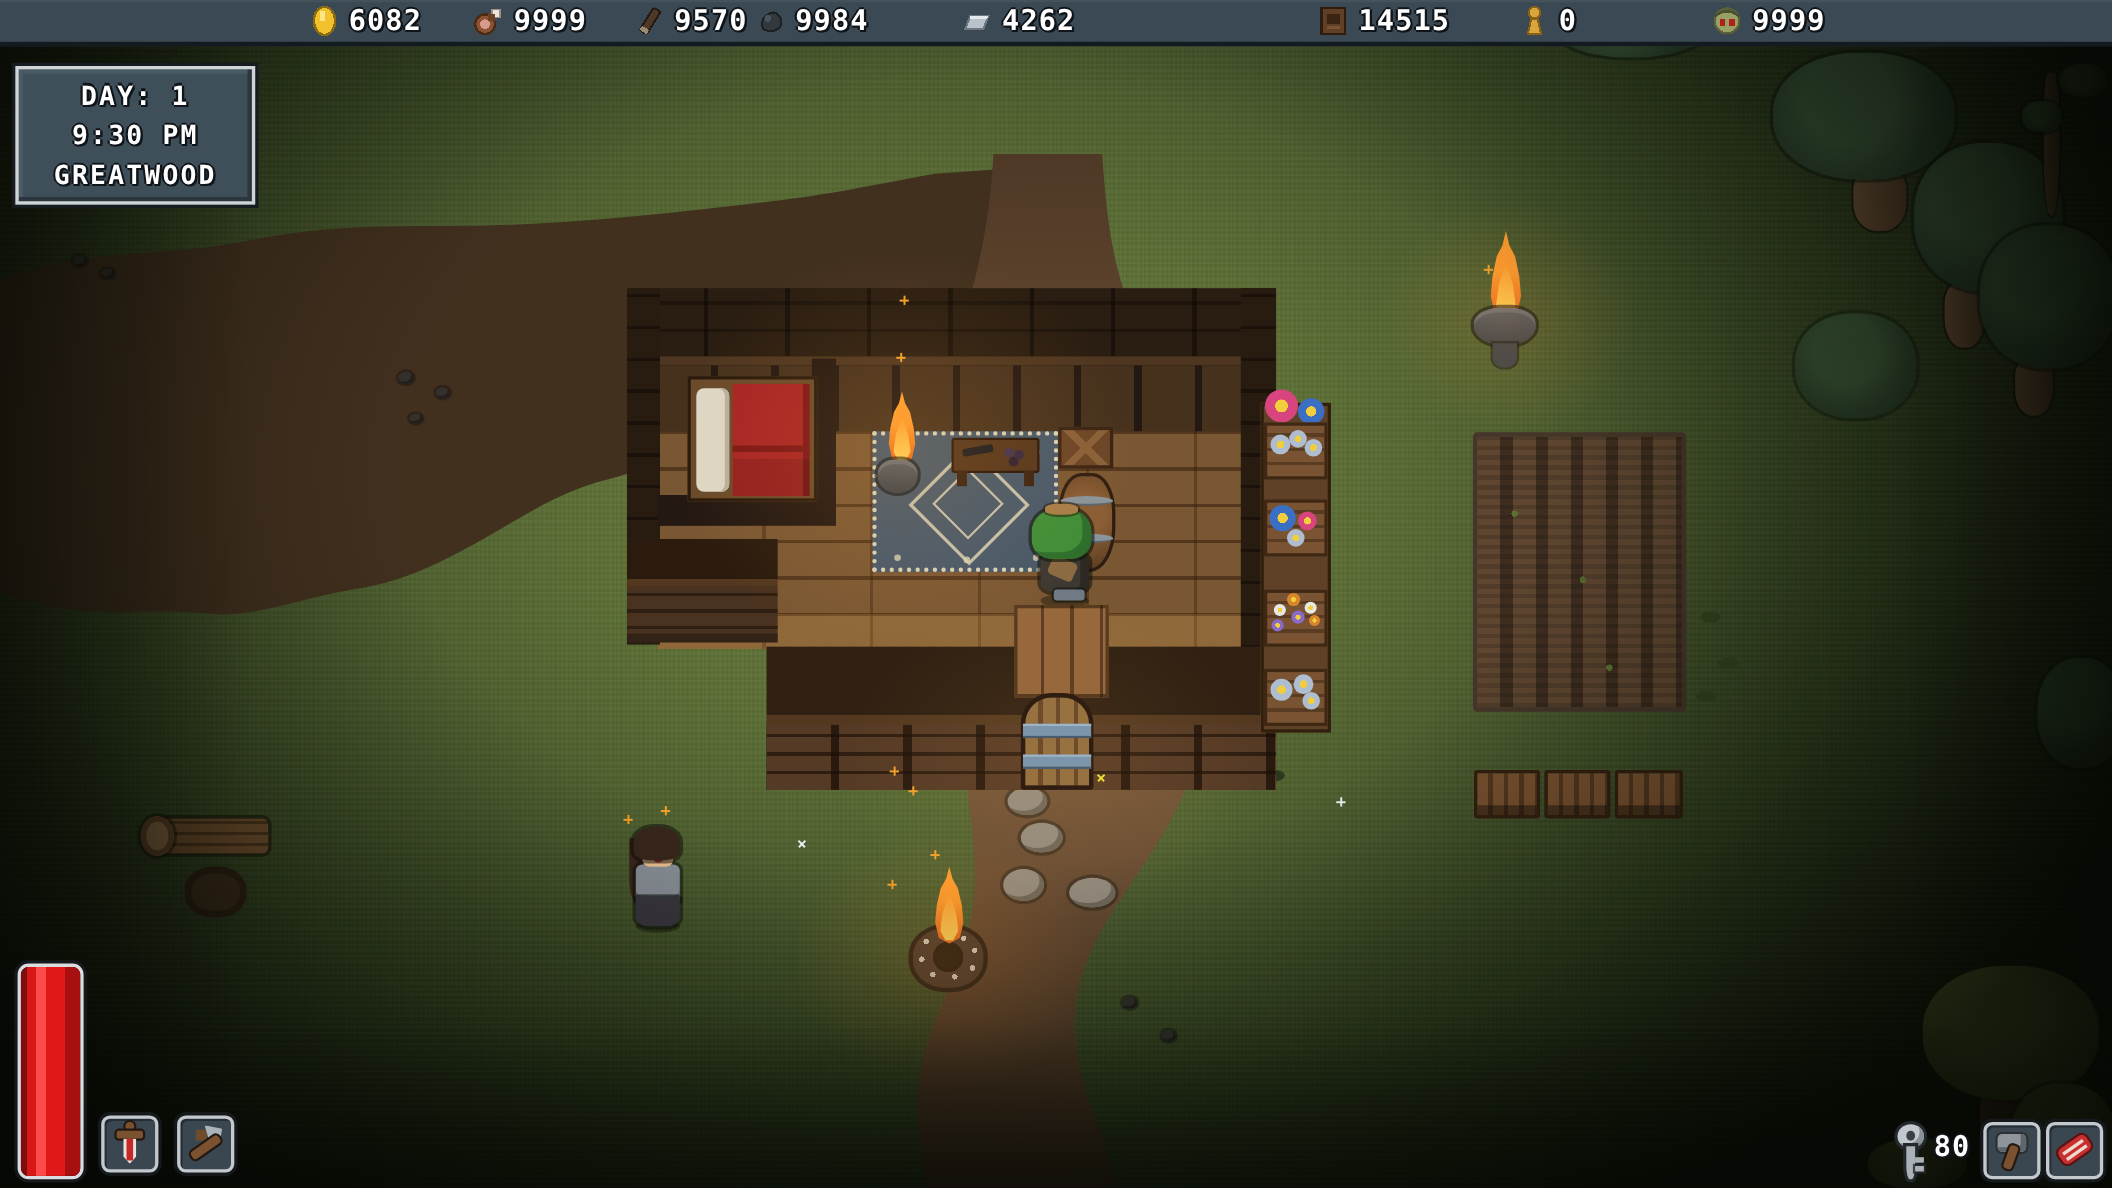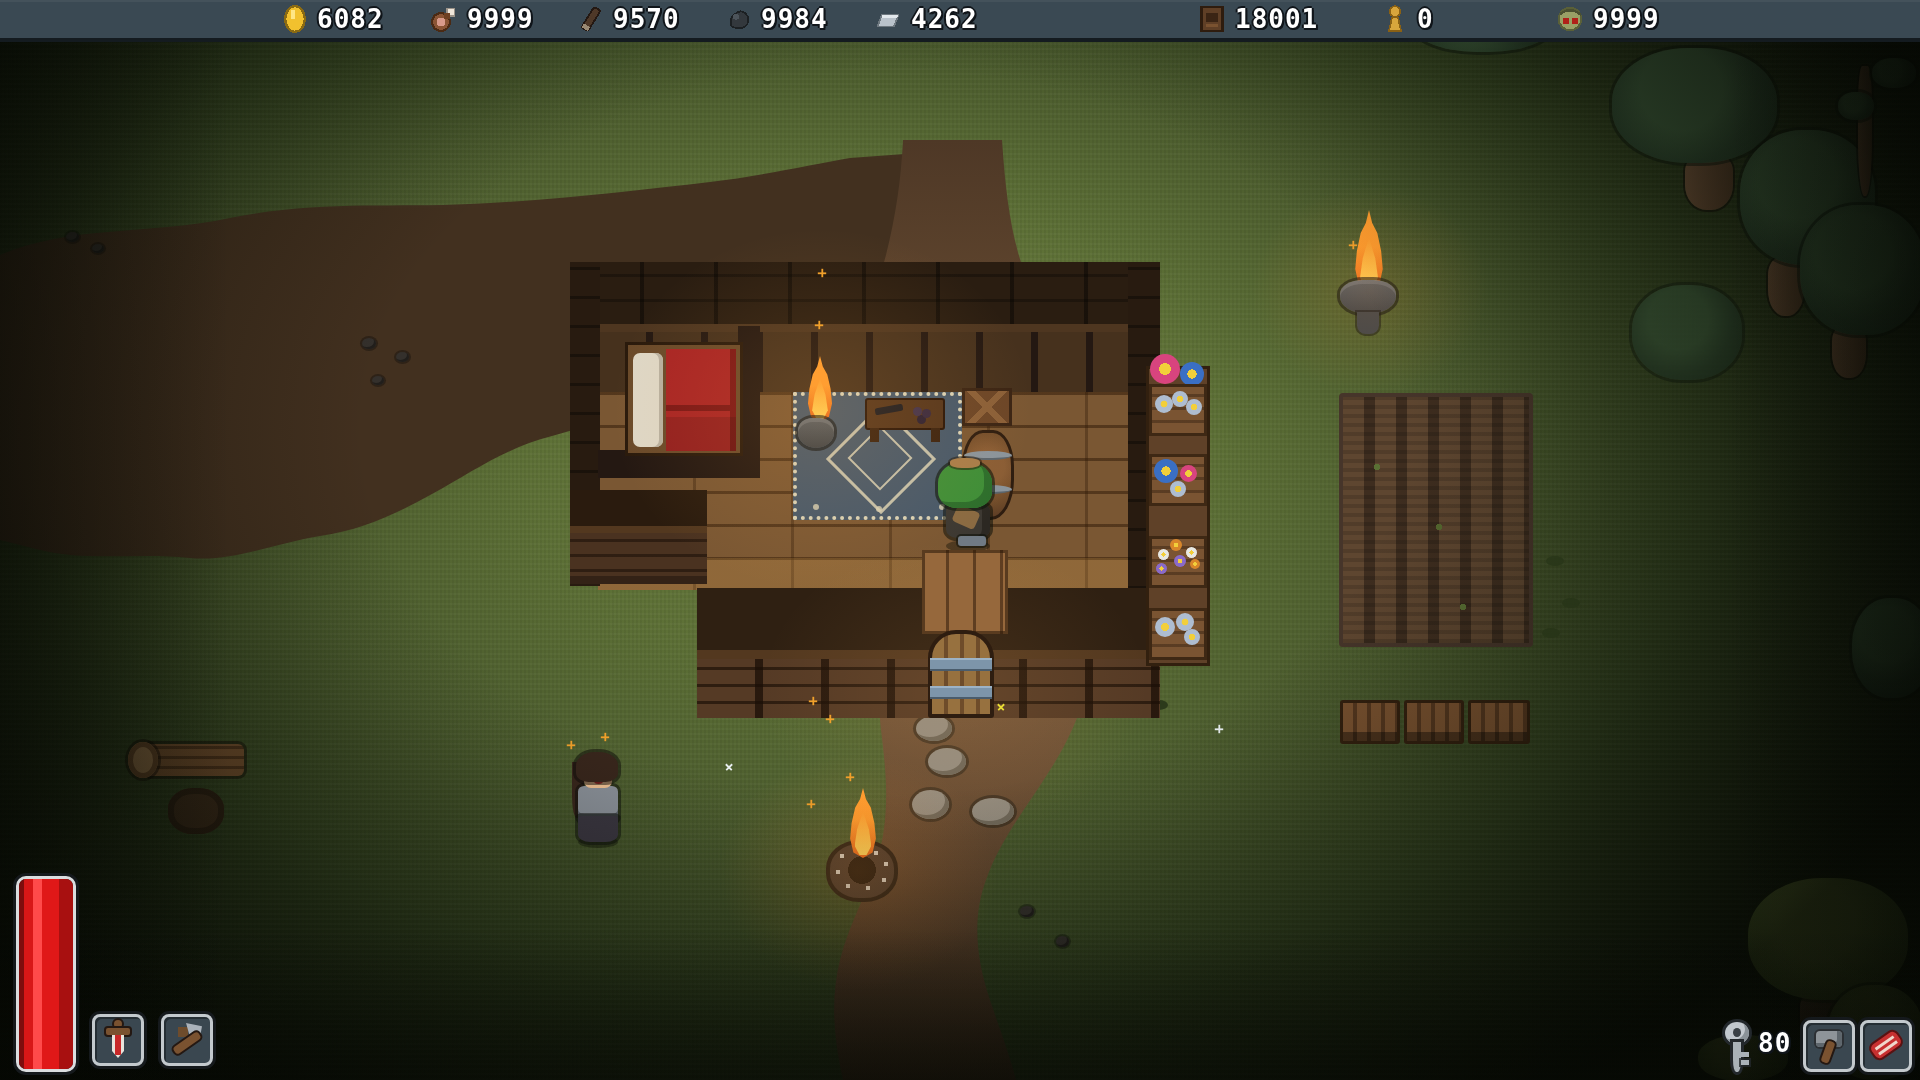--- a/index.html
+++ b/index.html
@@ -461,60 +461,65 @@
     </div>
     <div class="res" style="left:578px">
       <svg width="26" height="30" viewBox="0 0 16 20" shape-rendering="crispEdges">
         <g transform="rotate(32 8 10)">
             <rect x="5.5" y="2" width="5" height="16" rx="1.5" fill="#4e3828" stroke="#241812" stroke-width="1.2"></rect>
         <rect x="5.5" y="15" width="5" height="3" fill="#9a8a74"></rect>
           </g>
       </svg>
       <span class="num pixtext">9570</span>
     </div>
-    <div class="res" style="left:726px">
+    <div class="res" style="left:688px">
       <svg width="26" height="30" viewBox="0 0 16 20" shape-rendering="crispEdges">
         <path d="M3,15 Q1.5,9 5.5,6.5 Q9,3.5 12,6 Q15.5,9 13.5,13.5 Q10.5,17 6,16 Z" fill="#33383d" stroke="#1c2023" stroke-width="1.2"></path>
         <circle cx="6" cy="8.5" r="2" fill="#4c545b"></circle>
       </svg>
       <span class="num pixtext">9984</span>
     </div>
     <div class="res" style="left:874px">
       <svg width="28" height="30" viewBox="0 0 18 20" shape-rendering="crispEdges">
         <polygon points="2,15 5,7 16,7 13,15" fill="#b9c2ca" stroke="#6d777e" stroke-width="1.2"></polygon>
         <polygon points="5,7 16,7 15,9 4.7,9" fill="#e2e8ec"></polygon>
       </svg>
       <span class="num pixtext">4262</span>
     </div>
     <div class="res" style="left:1198px">
       <svg width="28" height="30" viewBox="0 0 18 20" shape-rendering="crispEdges">
         <rect x="2" y="2" width="14" height="16" fill="#5f3f26" stroke="#2e1c0e" stroke-width="1.4"></rect>
         <rect x="5" y="6" width="8" height="6" fill="#3a2414"></rect>
         <rect x="5" y="13" width="8" height="2" fill="#7a5230"></rect>
       </svg>
-      <span class="num pixtext">18001</span>
+      <span class="num pixtext">14515</span>
     </div>
     <div class="res" style="left:1382px">
       <svg width="26" height="30" viewBox="0 0 16 20" shape-rendering="crispEdges">
         <circle cx="8" cy="5" r="3.5" fill="#d8a63c" stroke="#8a6114" stroke-width="1.2"></circle>
         <polygon points="4,18 6,9 10,9 12,18" fill="#d8a63c" stroke="#8a6114" stroke-width="1.2"></polygon>
       </svg>
       <span class="num pixtext">0</span>
     </div>
     <div class="res" style="left:1556px">
       <svg width="28" height="30" viewBox="0 0 18 20" shape-rendering="crispEdges">
         <circle cx="9" cy="10" r="7.5" fill="#99a065" stroke="#5a6038" stroke-width="1.4"></circle>
         <path d="M2,8 Q9,2 16,8 L16,6 Q9,0.5 2,6 Z" fill="#4a5030"></path>
         <rect x="4.5" y="9" width="3.5" height="4" fill="#b02018"></rect>
         <rect x="10.5" y="9" width="3.5" height="4" fill="#b02018"></rect>
       </svg>
       <span class="num pixtext">9999</span>
     </div>
   </div>
 
+  <div class="daybox">
+    <div class="pixtext">DAY: 1</div>
+    <div class="pixtext">9:30 PM</div>
+    <div class="pixtext">GREATWOOD</div>
+  </div>
 
   <div class="healthbar">
     <div class="healthfill" style="height: 100%;"></div>
   </div>
 
   <div class="slot" style="left:92px;top:1014px">
     <div class="icon-sword">
       <div class="pommel"></div>
         <div class="guard"></div>
         <div class="blade"></div>

